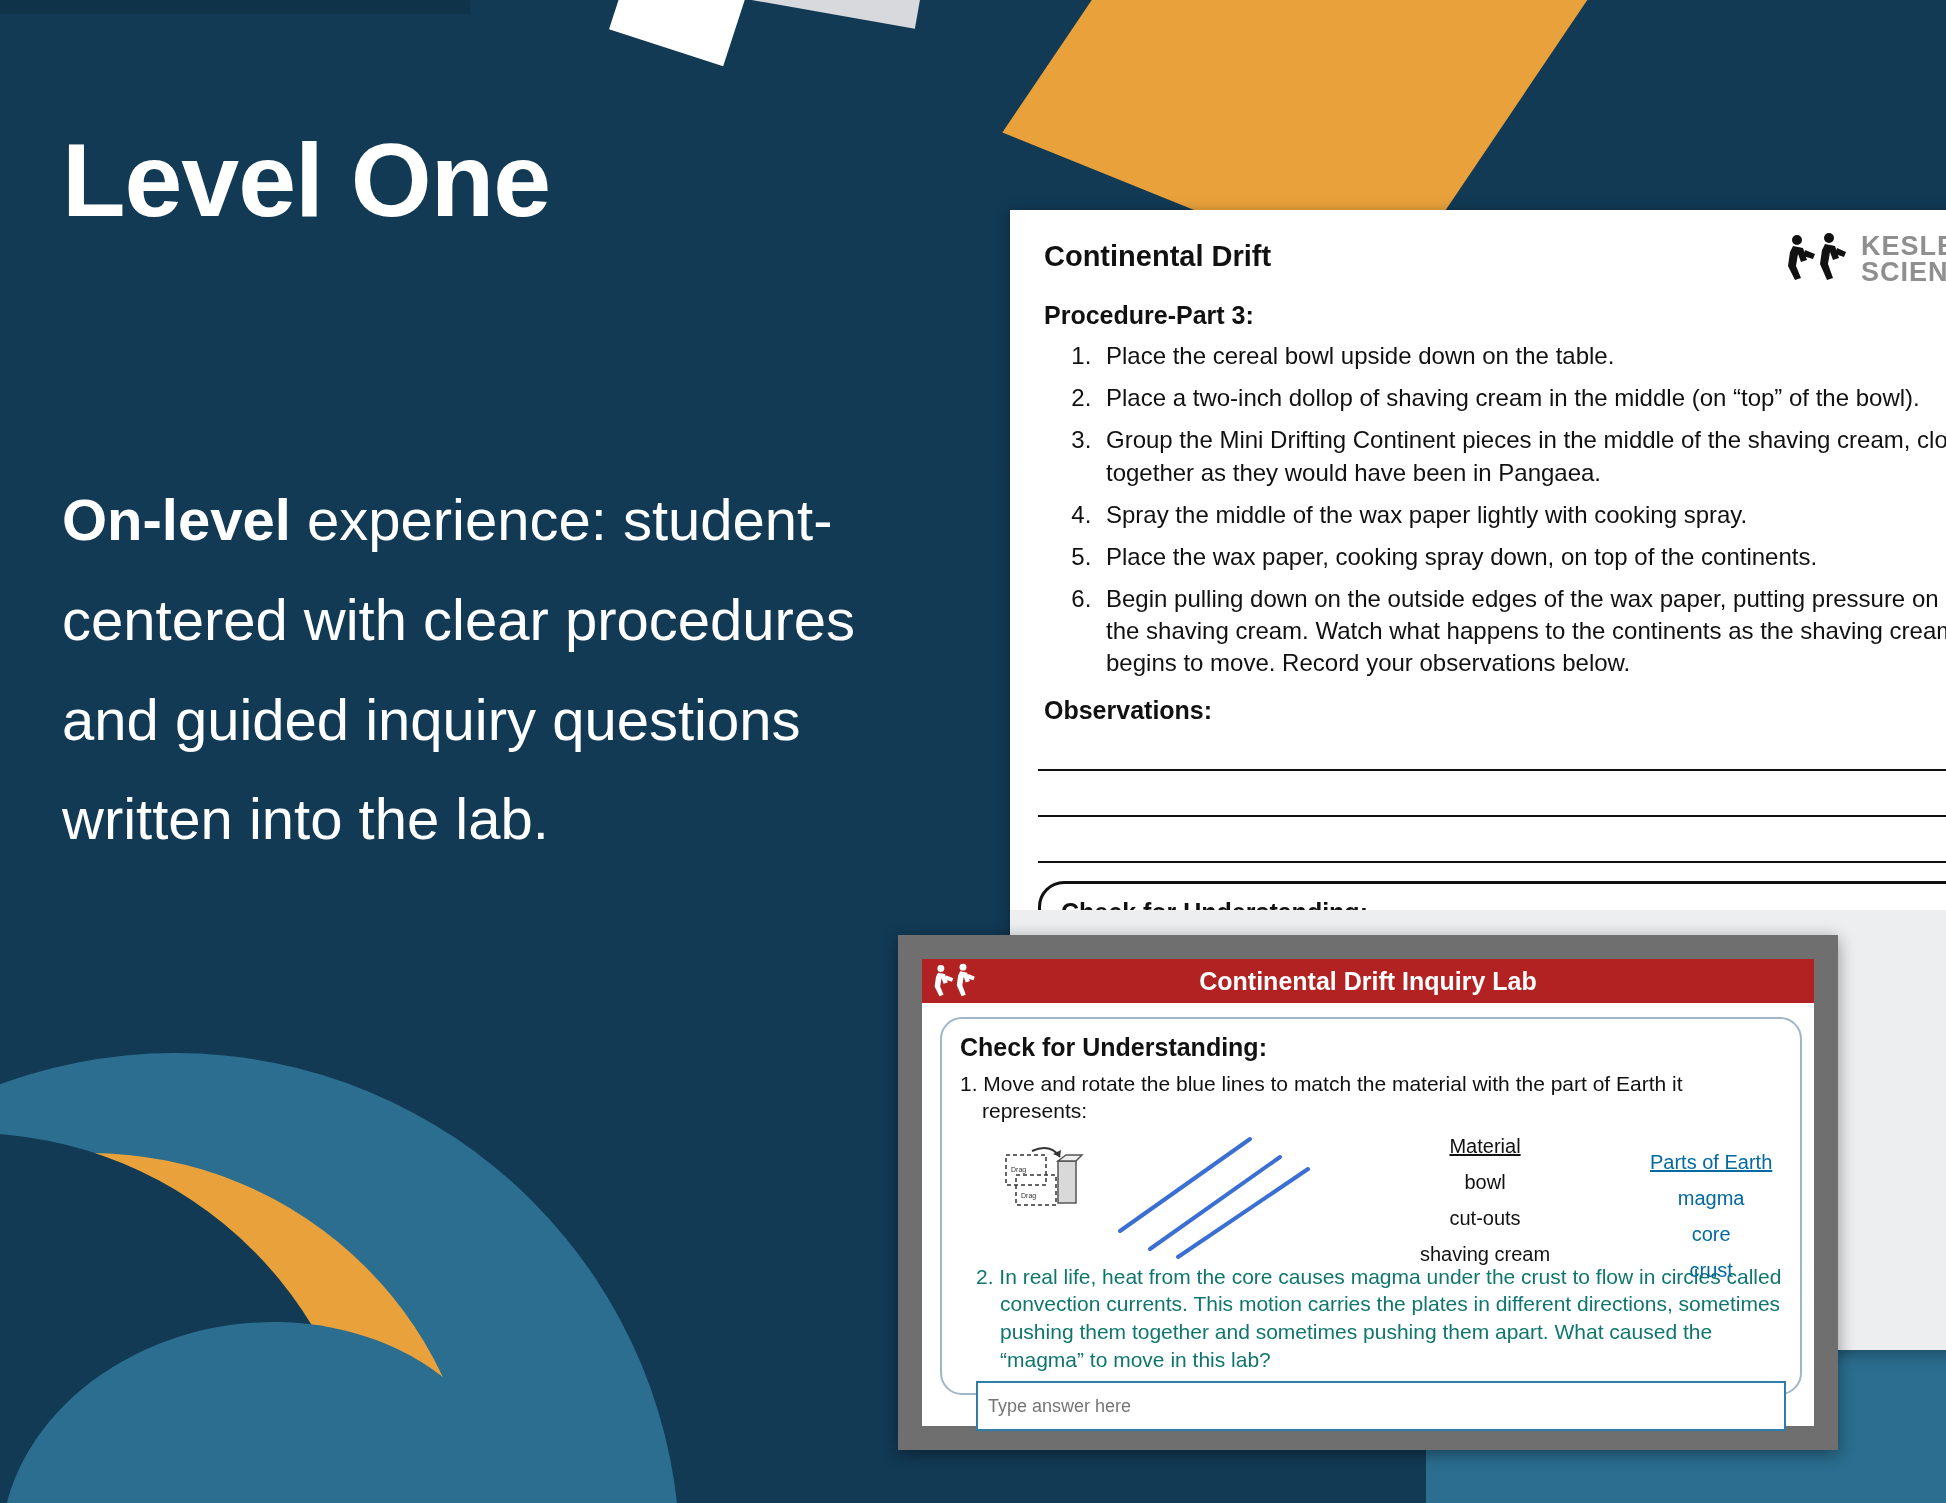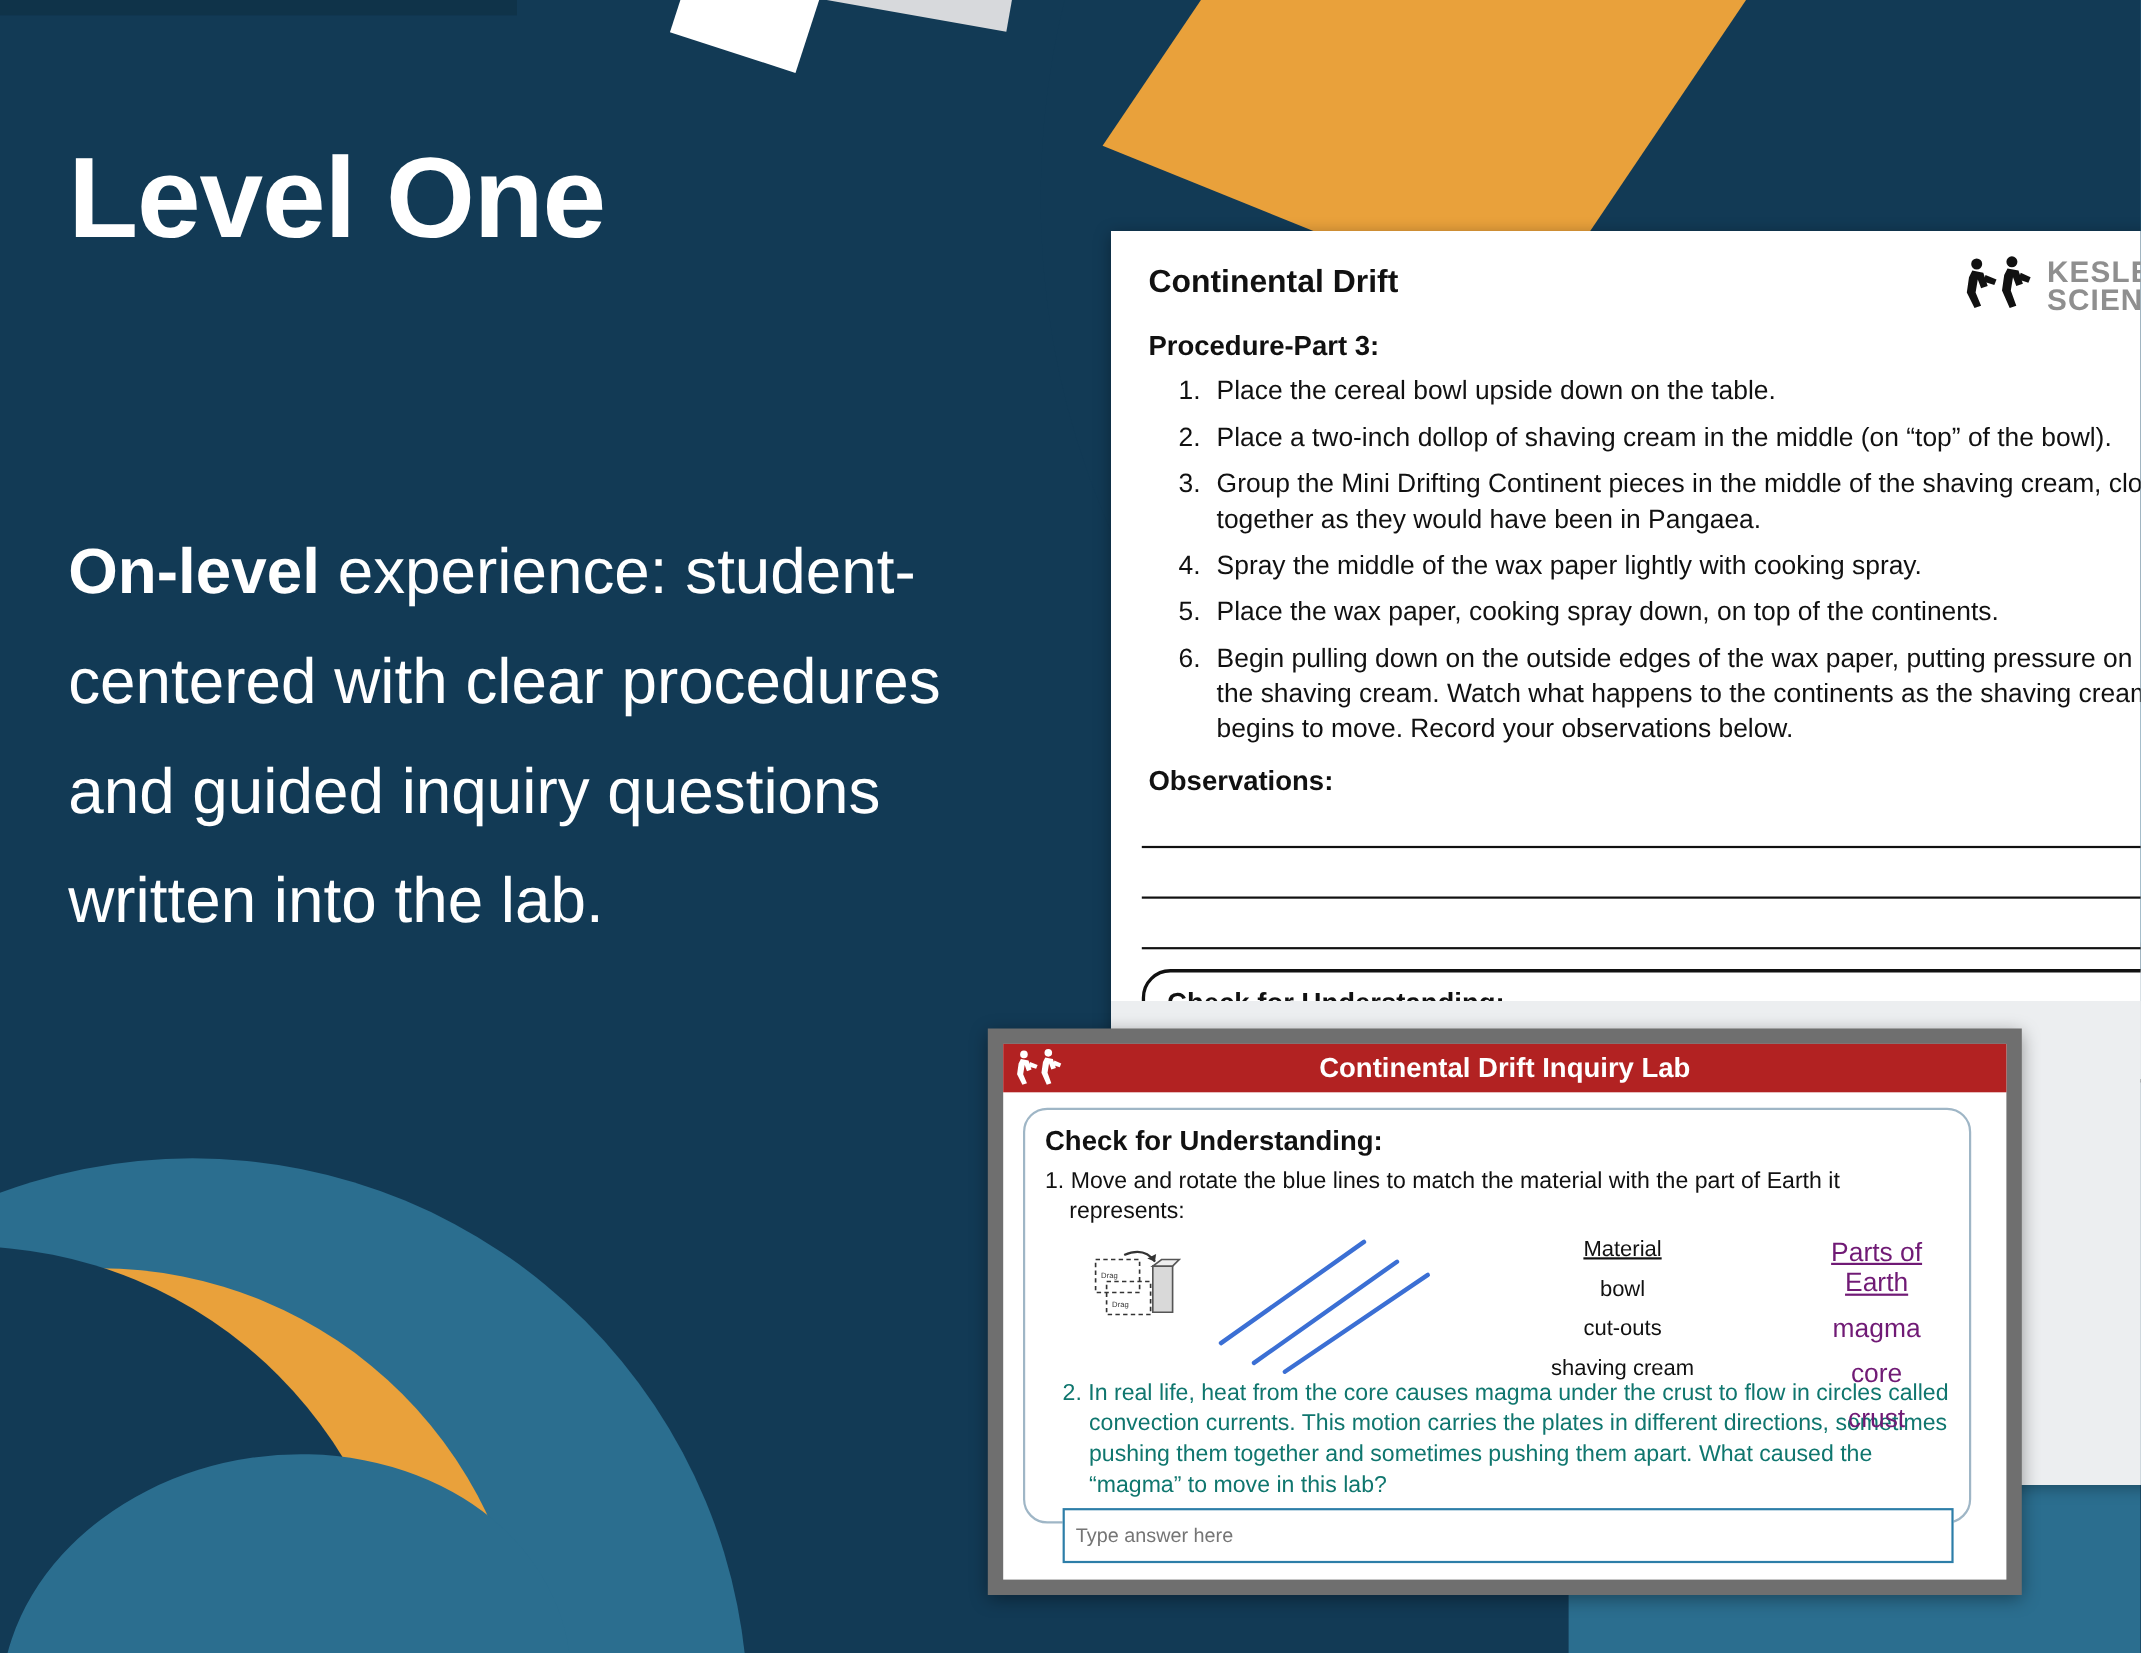--- a/index.html
+++ b/index.html
@@ -210,21 +210,21 @@
     text-align: left;
     color: #111;
   }
 
   
   .inquiry {
     position: absolute;
     left: 898px; top: 935px;
     width: 940px; height: 515px;
     background: #6f6f6f;
-    padding: 14px;
+    padding: 24px;
     box-shadow: 0 4px 16px rgba(0,0,0,0.4);
   }
   .inq-inner {
     background: #ffffff;
     width: 100%; height: 100%;
     position: relative;
   }
   .inq-titlebar {
     height: 44px;
     background: #b22222;
@@ -266,21 +266,21 @@
     margin-top: 6px;
     text-align: center;
   }
   .drag-icon {
     position: absolute;
     left: 42px; top: 10px;
     width: 90px; height: 86px;
   }
   .blue-lines { position: absolute; left: 150px; top: 0; width: 290px; height: 130px; }
   .col-material { position: absolute; left: 460px; top: 4px; font-size: 20px; color: #111; }
-  .col-parts { position: absolute; left: 690px; top: 4px; font-size: 24px; color: #701a75; }
+  .col-parts { position: absolute; left: 690px; top: 20px; font-size: 20px; color: #0369a1; }
   .col-head { text-decoration: underline; margin-bottom: 13px; }
   .col-item { margin-bottom: 13px; }
   .q2 {
     font-size: 21px;
     color: #0f766e;
     line-height: 1.32;
     padding-left: 40px;
     text-indent: -24px;
     margin-top: 2px;
   }

